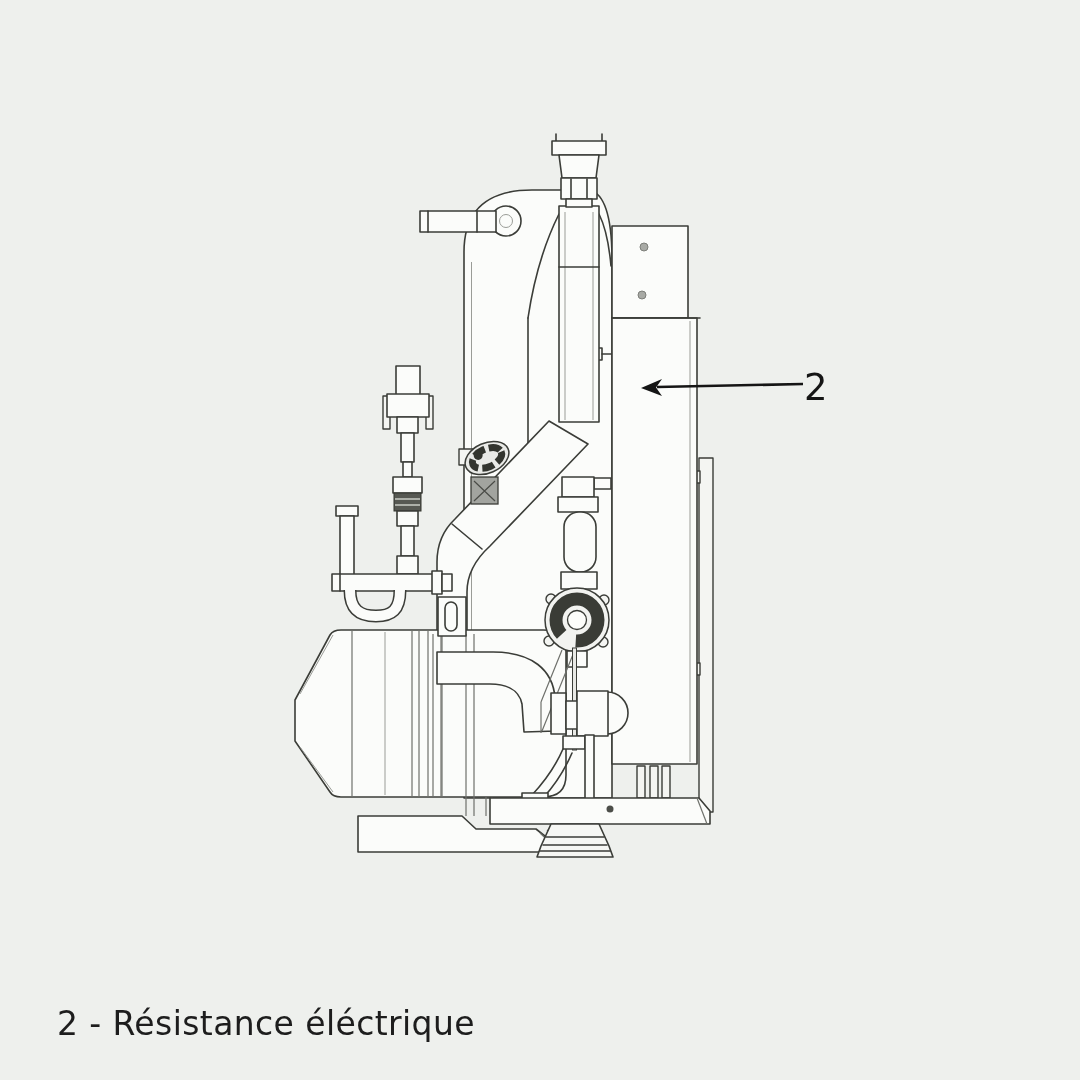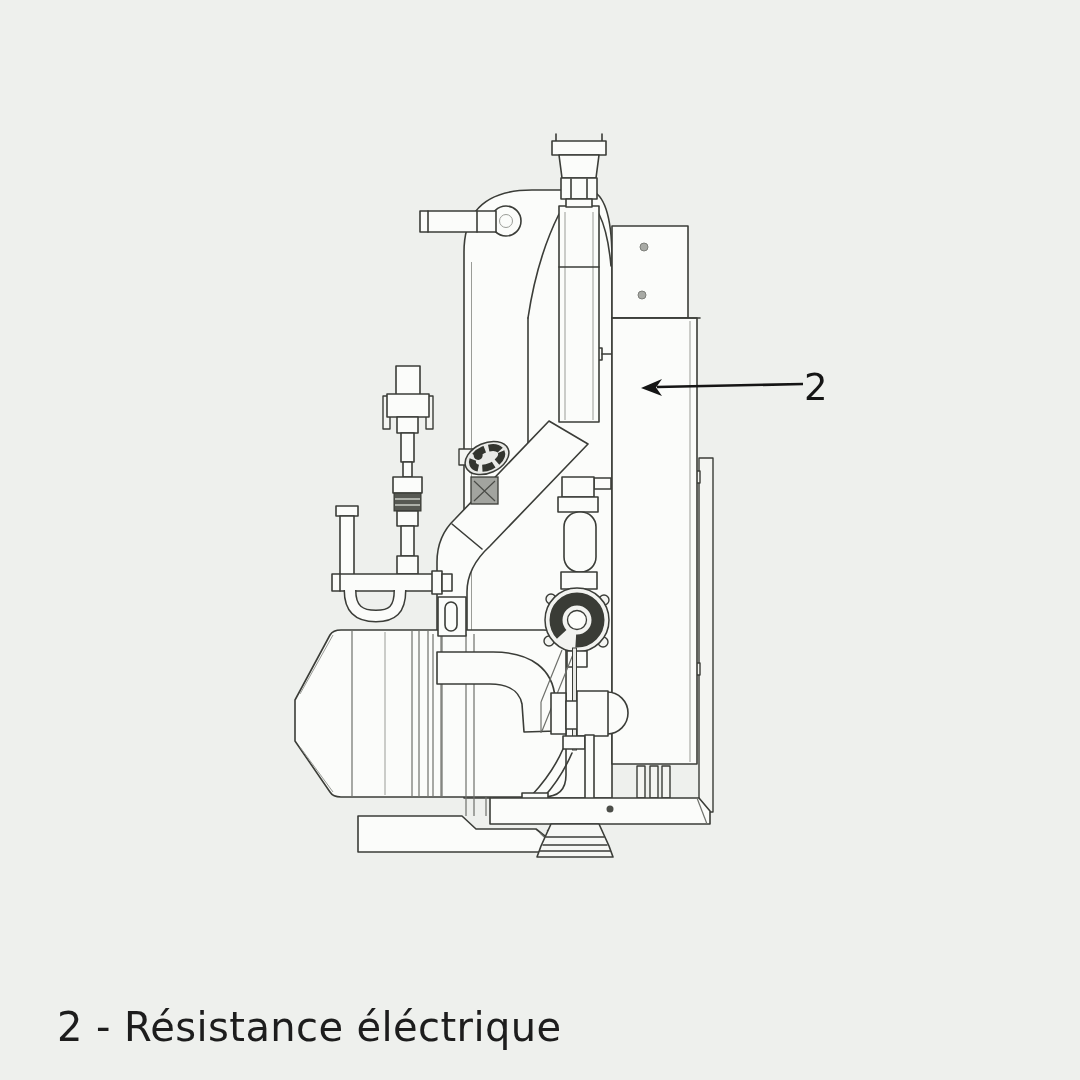--- a/index.html
+++ b/index.html
@@ -7,21 +7,21 @@
     position:relative;
     width:1080px;height:1080px;
     background:#eef0ed;
     overflow:hidden;
     font-family:"DejaVu Sans","Liberation Sans",sans-serif;
   }
   .drawing{position:absolute;left:0;top:0;}
   .caption{
     position:absolute;
     left:57px;top:1004px;
-    font-size:40px;
+    font-size:33px;
     font-weight:500;
     letter-spacing:0.4px;
     color:#1d1d1d;
     white-space:nowrap;
   }
   svg .ln{fill:none;stroke:#3b3d38;stroke-width:1.6;stroke-linejoin:round;stroke-linecap:round;}
   svg .lt{fill:none;stroke:#9a9c97;stroke-width:1;stroke-linejoin:round;}
   svg .md{fill:none;stroke:#6f716c;stroke-width:1.2;stroke-linejoin:round;}
   svg .face{fill:#fbfcfa;stroke:#3b3d38;stroke-width:1.6;stroke-linejoin:round;}
   svg .face2{fill:#f4f5f2;stroke:#3b3d38;stroke-width:1.4;stroke-linejoin:round;}

